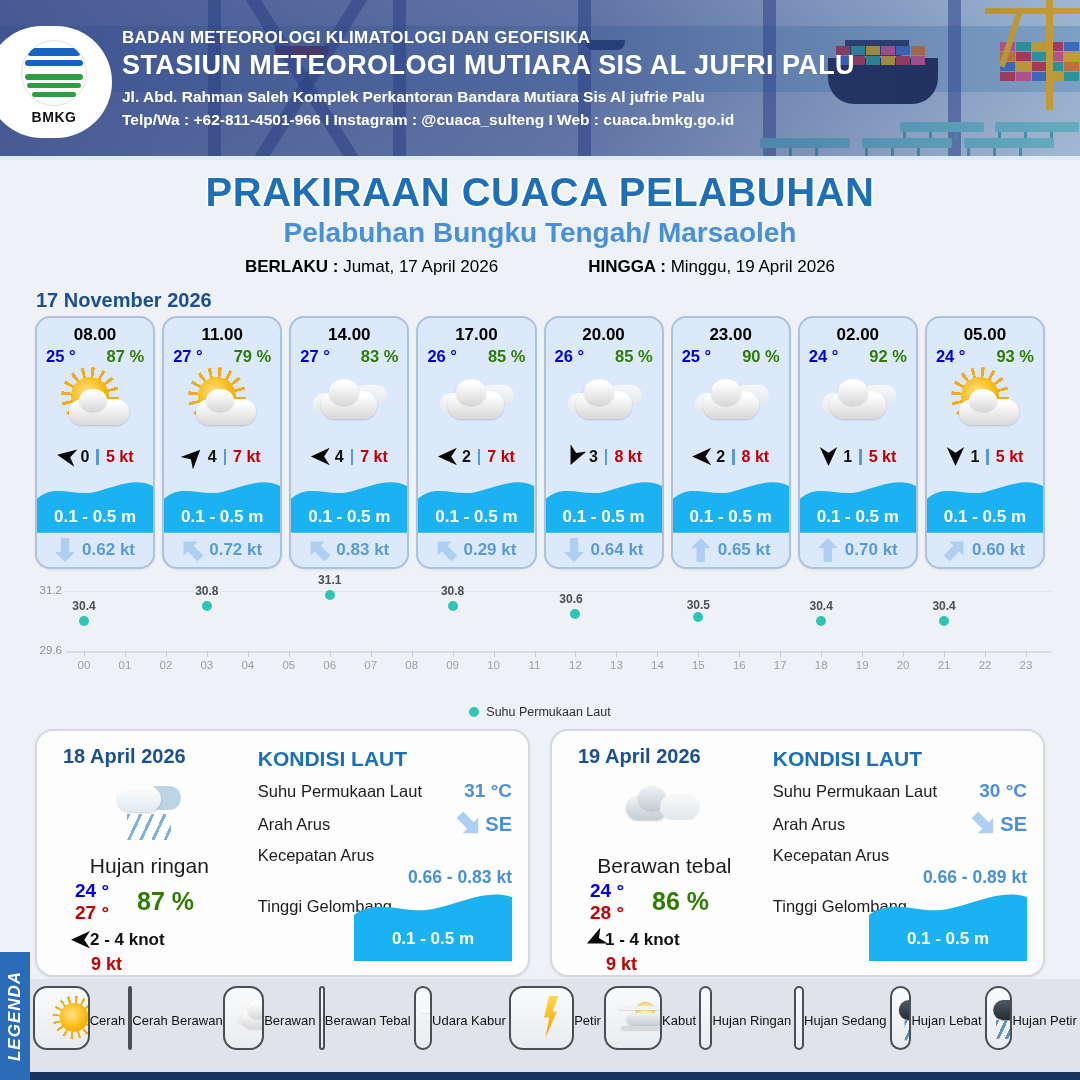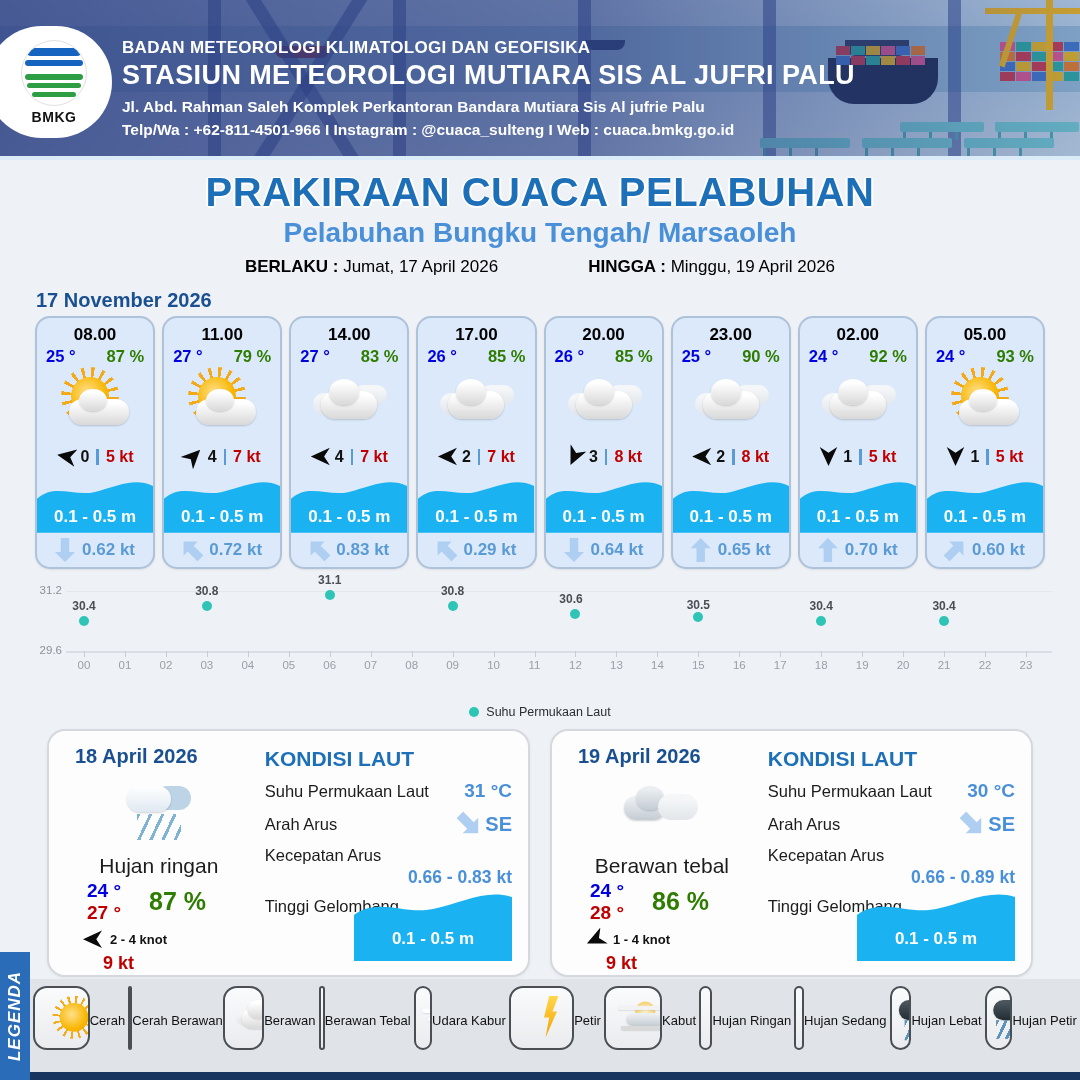--- a/index.html
+++ b/index.html
@@ -19,21 +19,21 @@
   .bench:after{content:"";position:absolute;left:3px;top:10px;width:3px;height:8px;background:#4da7b0;box-shadow:26px 0 #4da7b0,52px 0 #4da7b0}
   .overlay{position:absolute;inset:0;background:linear-gradient(90deg,rgba(43,60,128,.80) 0%,rgba(43,60,128,.62) 55%,rgba(43,60,128,.18) 100%)}
   .logo-pill{position:absolute;left:-14px;top:26px;width:126px;height:112px;background:#fff;border-radius:60px;z-index:5;display:flex;flex-direction:column;align-items:center;justify-content:center;padding-left:10px}
   .logo-circle{width:66px;height:66px;border-radius:50%;overflow:hidden;position:relative;background:#fff;border:1px solid #e0e0e0}
   .logo-circle .b1{position:absolute;left:8%;top:12%;width:84%;height:12%;background:#1565c0;border-radius:8px}
   .logo-circle .b2{position:absolute;left:4%;top:30%;width:92%;height:10%;background:#1565c0;border-radius:8px}
   .logo-circle .g1{position:absolute;left:4%;top:52%;width:92%;height:9%;background:#2e9e45;border-radius:6px}
   .logo-circle .g2{position:absolute;left:8%;top:66%;width:84%;height:9%;background:#2e9e45;border-radius:6px}
   .logo-circle .g3{position:absolute;left:16%;top:80%;width:68%;height:9%;background:#2e9e45;border-radius:6px}
   .logo-text{font-weight:bold;font-size:14px;color:#111;margin-top:3px;letter-spacing:.5px}
-  .header-text{position:absolute;left:122px;top:38px;z-index:4;color:#fff}
+  .header-text{position:absolute;left:122px;top:28px;z-index:4;color:#fff}
   .ht1{font-size:17px;font-weight:bold;letter-spacing:.3px}
   .ht2{font-size:27px;font-weight:bold;letter-spacing:.4px;margin-top:2px}
   .ht3{font-size:15.5px;font-weight:bold;margin-top:7px}
   .ht4{font-size:15.5px;font-weight:bold;margin-top:5px}
 
   
   .title-wrap{text-align:center;padding-top:10px}
   .main-title{font-size:40px;font-weight:bold;color:#1d6fb8;letter-spacing:.5px;text-shadow:0 2px 0 #fff,0 -1px 0 #fff,2px 0 0 #fff,-2px 0 0 #fff}
   .sub-title{font-size:28px;font-weight:bold;color:#4a90d9;margin-top:2px}
   .validity{display:flex;justify-content:center;gap:90px;margin-top:8px;font-size:17px}
@@ -83,32 +83,32 @@
   .ylab{position:absolute;width:40px;text-align:right;font-size:11.5px;color:#8a9099}
   .dot{position:absolute;width:10px;height:10px;border-radius:50%;background:#2ec4b6;transform:translate(-50%,-50%)}
   .dlab{position:absolute;transform:translateX(-50%);font-size:12px;font-weight:bold;color:#4a4f55}
   .xt{position:absolute;transform:translateX(-50%);font-size:11.5px;color:#9aa0a8}
   .tick{position:absolute;width:1px;height:6px;background:#c8ccd4}
   .chart-legend{display:flex;align-items:center;justify-content:center;gap:7px;margin-top:2px;font-size:12.5px;color:#2b2f33}
   .chart-legend .lmark{width:10px;height:10px;border-radius:50%;background:#2ec4b6;position:relative}
   .chart-legend .lmark:before{content:"";position:absolute;left:-6px;top:4px;width:22px;height:2px;background:#2ec4b6;z-index:-1}
 
   
-  .panels{display:flex;gap:20px;padding:0 47px;margin-top:10px}
+  .panels{display:flex;gap:20px;padding:0 35px;margin-top:10px}
   .panel{flex:1;background:#fdfdfe;border:2px solid #d5d9de;border-radius:18px;height:248px;display:flex;padding:12px 16px;box-shadow:0 1px 3px rgba(0,0,0,.06)}
   .p-left{width:42%;position:relative}
   .p-date{font-size:20px;font-weight:bold;color:#1a5091;margin:2px 0 0 10px}
   .p-icon{height:86px;display:flex;align-items:center;justify-content:center}
   .p-cond{text-align:center;font-size:21px;color:#1c1c1c;margin-top:0px}
   .p-temps{display:flex;align-items:center;margin-left:22px;margin-top:2px}
   .p-tcol{display:flex;flex-direction:column;line-height:1.15}
   .p-tmin{color:#0000e0;font-size:19px;font-weight:bold}
   .p-tmax{color:#c00000;font-size:19px;font-weight:bold}
   .p-hum{color:#2f7d00;font-size:25px;font-weight:bold;margin-left:28px}
-  .p-wind{display:flex;align-items:center;gap:8px;margin-left:18px;margin-top:6px;font-size:13px;font-weight:bold;color:#111}
+  .p-wind{display:flex;align-items:center;margin-left:18px;margin-top:6px;font-size:17px;font-weight:bold;color:#111}
   .p-gust{color:#c00000;font-size:18px;font-weight:bold;margin-left:38px;margin-top:4px}
   .p-right{width:58%;position:relative;padding-left:12px}
   .sea-head{font-size:21px;font-weight:bold;color:#1d6fb8;margin-top:4px}
   .sea-row{display:flex;justify-content:space-between;align-items:center;margin-top:9px;font-size:16.5px;color:#1c1c1c}
   .sea-val{color:#4a90d9;font-weight:bold;font-size:19px}
   .sea-dir{display:flex;align-items:center;gap:5px;color:#4a90d9;font-weight:bold;font-size:20px}
   .sea-speed{text-align:right;color:#4a90d9;font-weight:bold;font-size:17.5px;margin-top:2px}
   .sea-wavebox{position:absolute;right:0;bottom:2px;width:158px;height:76px}
   .sea-wavebox svg{position:absolute;inset:0;width:100%;height:100%}
   .sea-wavebox .wtxt{position:absolute;left:0;right:0;bottom:12px;text-align:center;color:#fff;font-size:17px;font-weight:bold}

